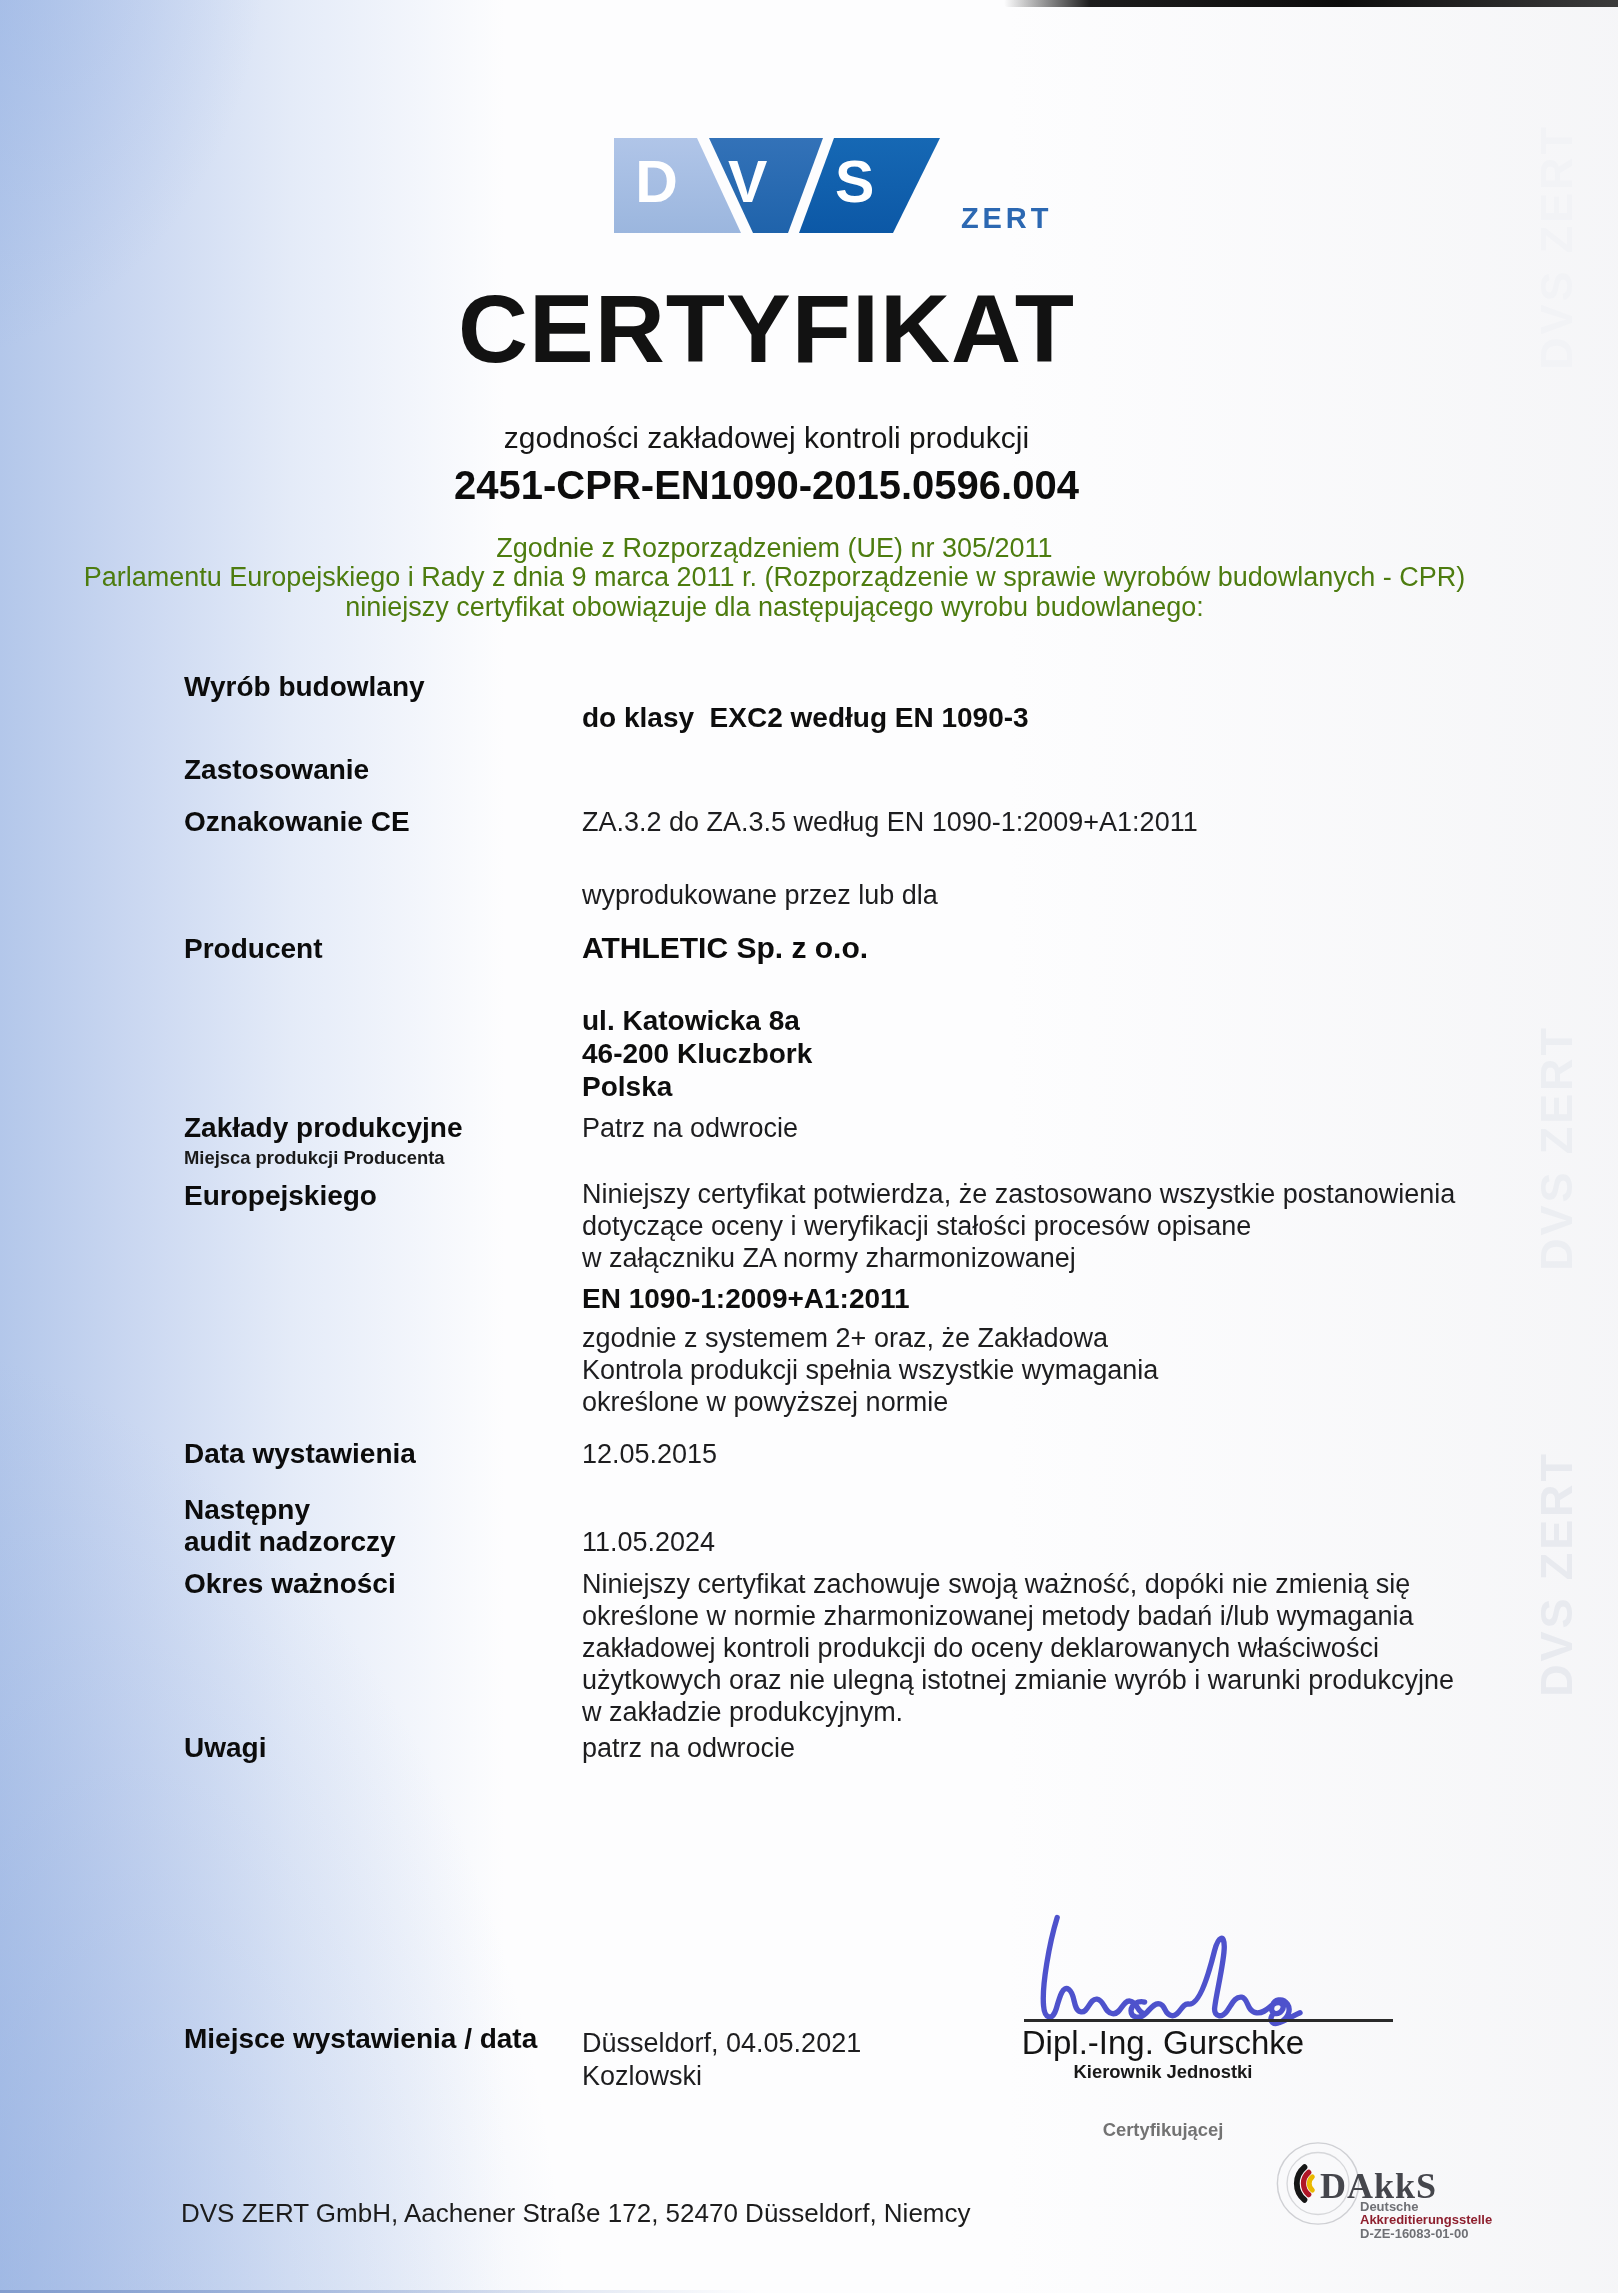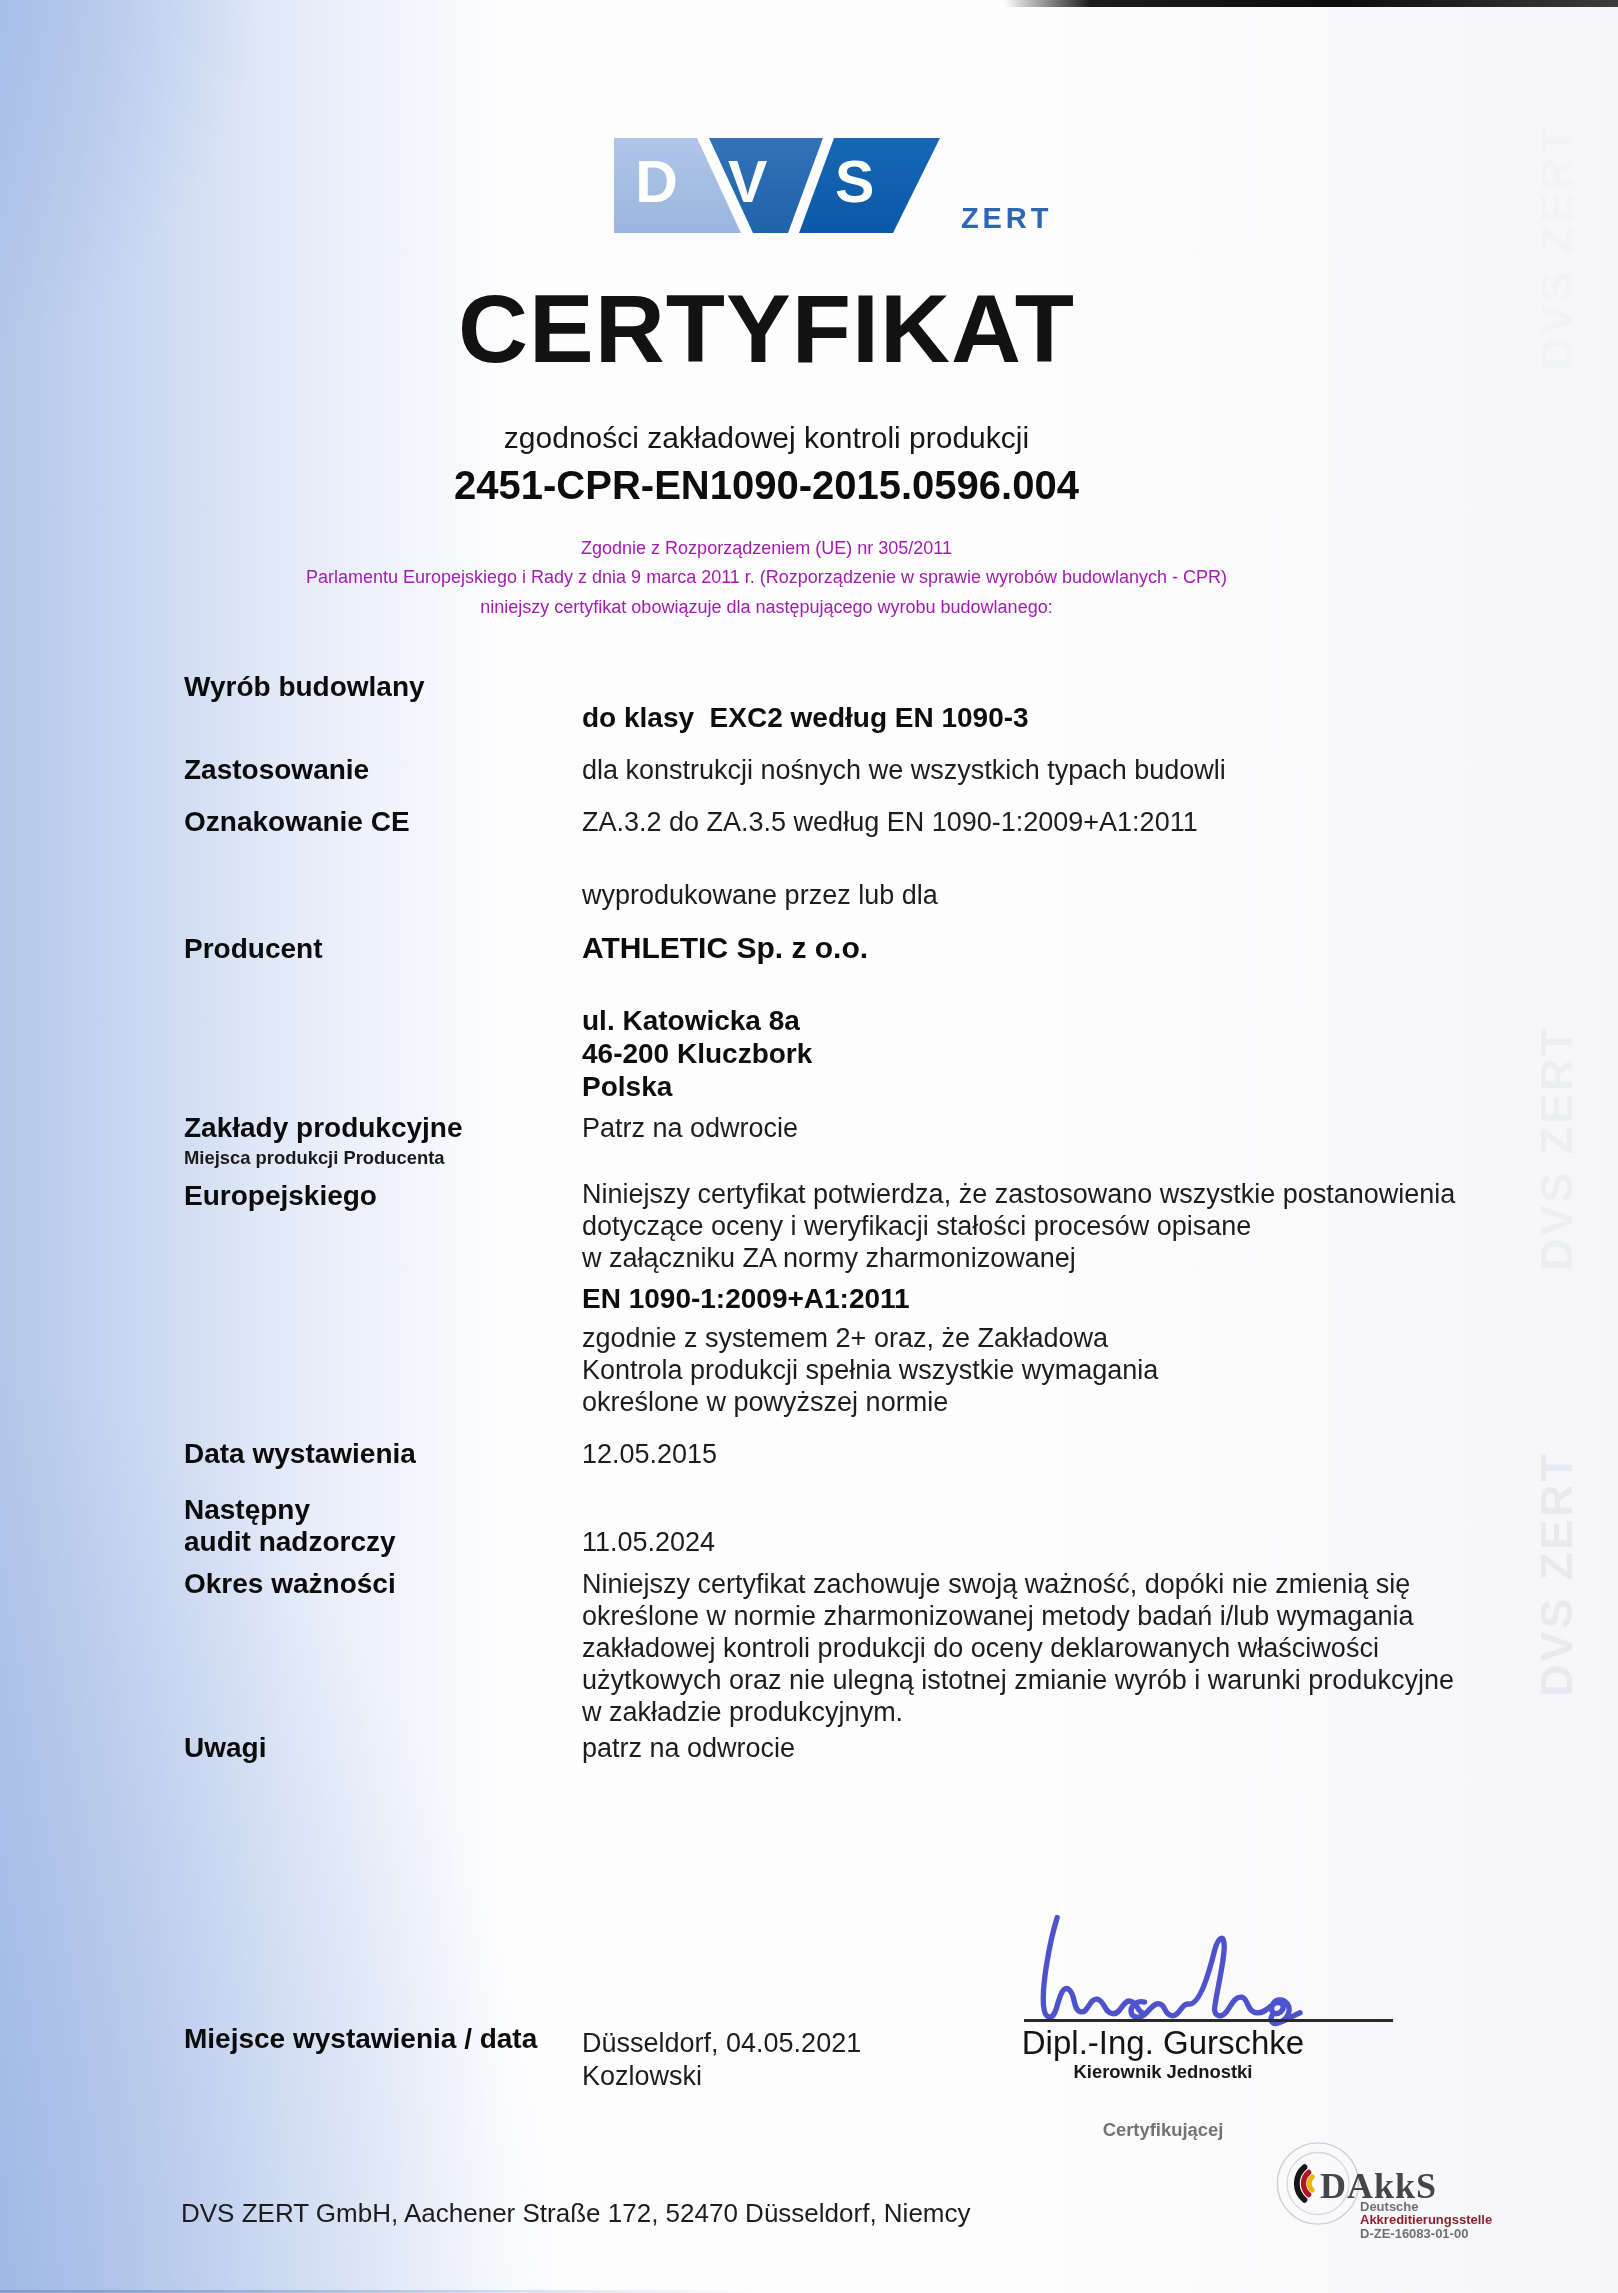--- a/index.html
+++ b/index.html
@@ -41,21 +41,21 @@
     clip-path:polygon(220px 0px, 326px 0px, 279px 95px, 185px 95px); }
   .logo .ltr { position:absolute; top:14.6px; font-size:59px; font-weight:bold; color:#ffffff; line-height:1; }
   .ltr-d { left:21.3px; } .ltr-v { left:114px; } .ltr-s { left:221px; }
   .logo-zert { position:absolute; left:347px; top:64px; font-size:29px; font-weight:600;
     letter-spacing:3.9px; color:#2c68b2; }
 
   .centered { position:absolute; left:0; width:1533px; text-align:center; }
   .title { top:278px; font-size:97px; line-height:101px; font-weight:bold; color:#121212; letter-spacing:1px; }
   .subtitle { top:421px; font-size:30px; color:#161616; }
   .certnum { top:463px; font-size:40px; font-weight:bold; color:#0d0d0d; }
-  .reg { font-size:18px; line-height:30px; color:#a21caf; }
+  .reg { font-size:27px; line-height:30px; color:#4d7c0f;margin-left:8px; }
   .reg-1 { top:533px; } .reg-2 { top:562px; } .reg-3 { top:592px; }
 
   .lbl { position:absolute; left:184px; font-size:28px; font-weight:bold; color:#0c0c0c;
     line-height:32px; white-space:nowrap; }
   .sublbl { position:absolute; left:184px; font-size:18.4px; font-weight:bold; color:#1a1a1a; white-space:nowrap; }
   .val { position:absolute; left:582px; font-size:27px; line-height:32px; color:#1d1d1f; white-space:nowrap; }
   .val-b { font-weight:bold; font-size:28px; color:#0e0e0e; }
   .val-big { font-weight:bold; font-size:30px; color:#0c0c0c; }
 
   
@@ -104,21 +104,20 @@
   <div class="centered subtitle">zgodności zakładowej kontroli produkcji</div>
   <div class="centered certnum">2451-CPR-EN1090-2015.0596.004</div>
   <div class="centered reg reg-1">Zgodnie z Rozporządzeniem (UE) nr 305/2011</div>
   <div class="centered reg reg-2">Parlamentu Europejskiego i Rady z dnia 9 marca 2011 r. (Rozporządzenie w sprawie wyrobów budowlanych - CPR)</div>
   <div class="centered reg reg-3">niniejszy certyfikat obowiązuje dla następującego wyrobu budowlanego:</div>
 
   <div class="lbl" style="top:671px">Wyrób budowlany</div>
   <div class="val val-b" style="top:702px">do klasy&nbsp; EXC2 według EN 1090-3</div>
 
   <div class="lbl" style="top:754px">Zastosowanie</div>
-  <div class="val" style="top:754px">dla konstrukcji nośnych we wszystkich typach budowli</div>
 
   <div class="lbl" style="top:806px">Oznakowanie CE</div>
   <div class="val" style="top:806px">ZA.3.2 do ZA.3.5 według EN 1090-1:2009+A1:2011</div>
 
   <div class="val" style="top:879px">wyprodukowane przez lub dla</div>
 
   <div class="lbl" style="top:933px">Producent</div>
   <div class="val val-big" style="top:932px">ATHLETIC Sp. z o.o.</div>
 
   <div class="val val-b" style="top:1005px">ul. Katowicka 8a</div>

